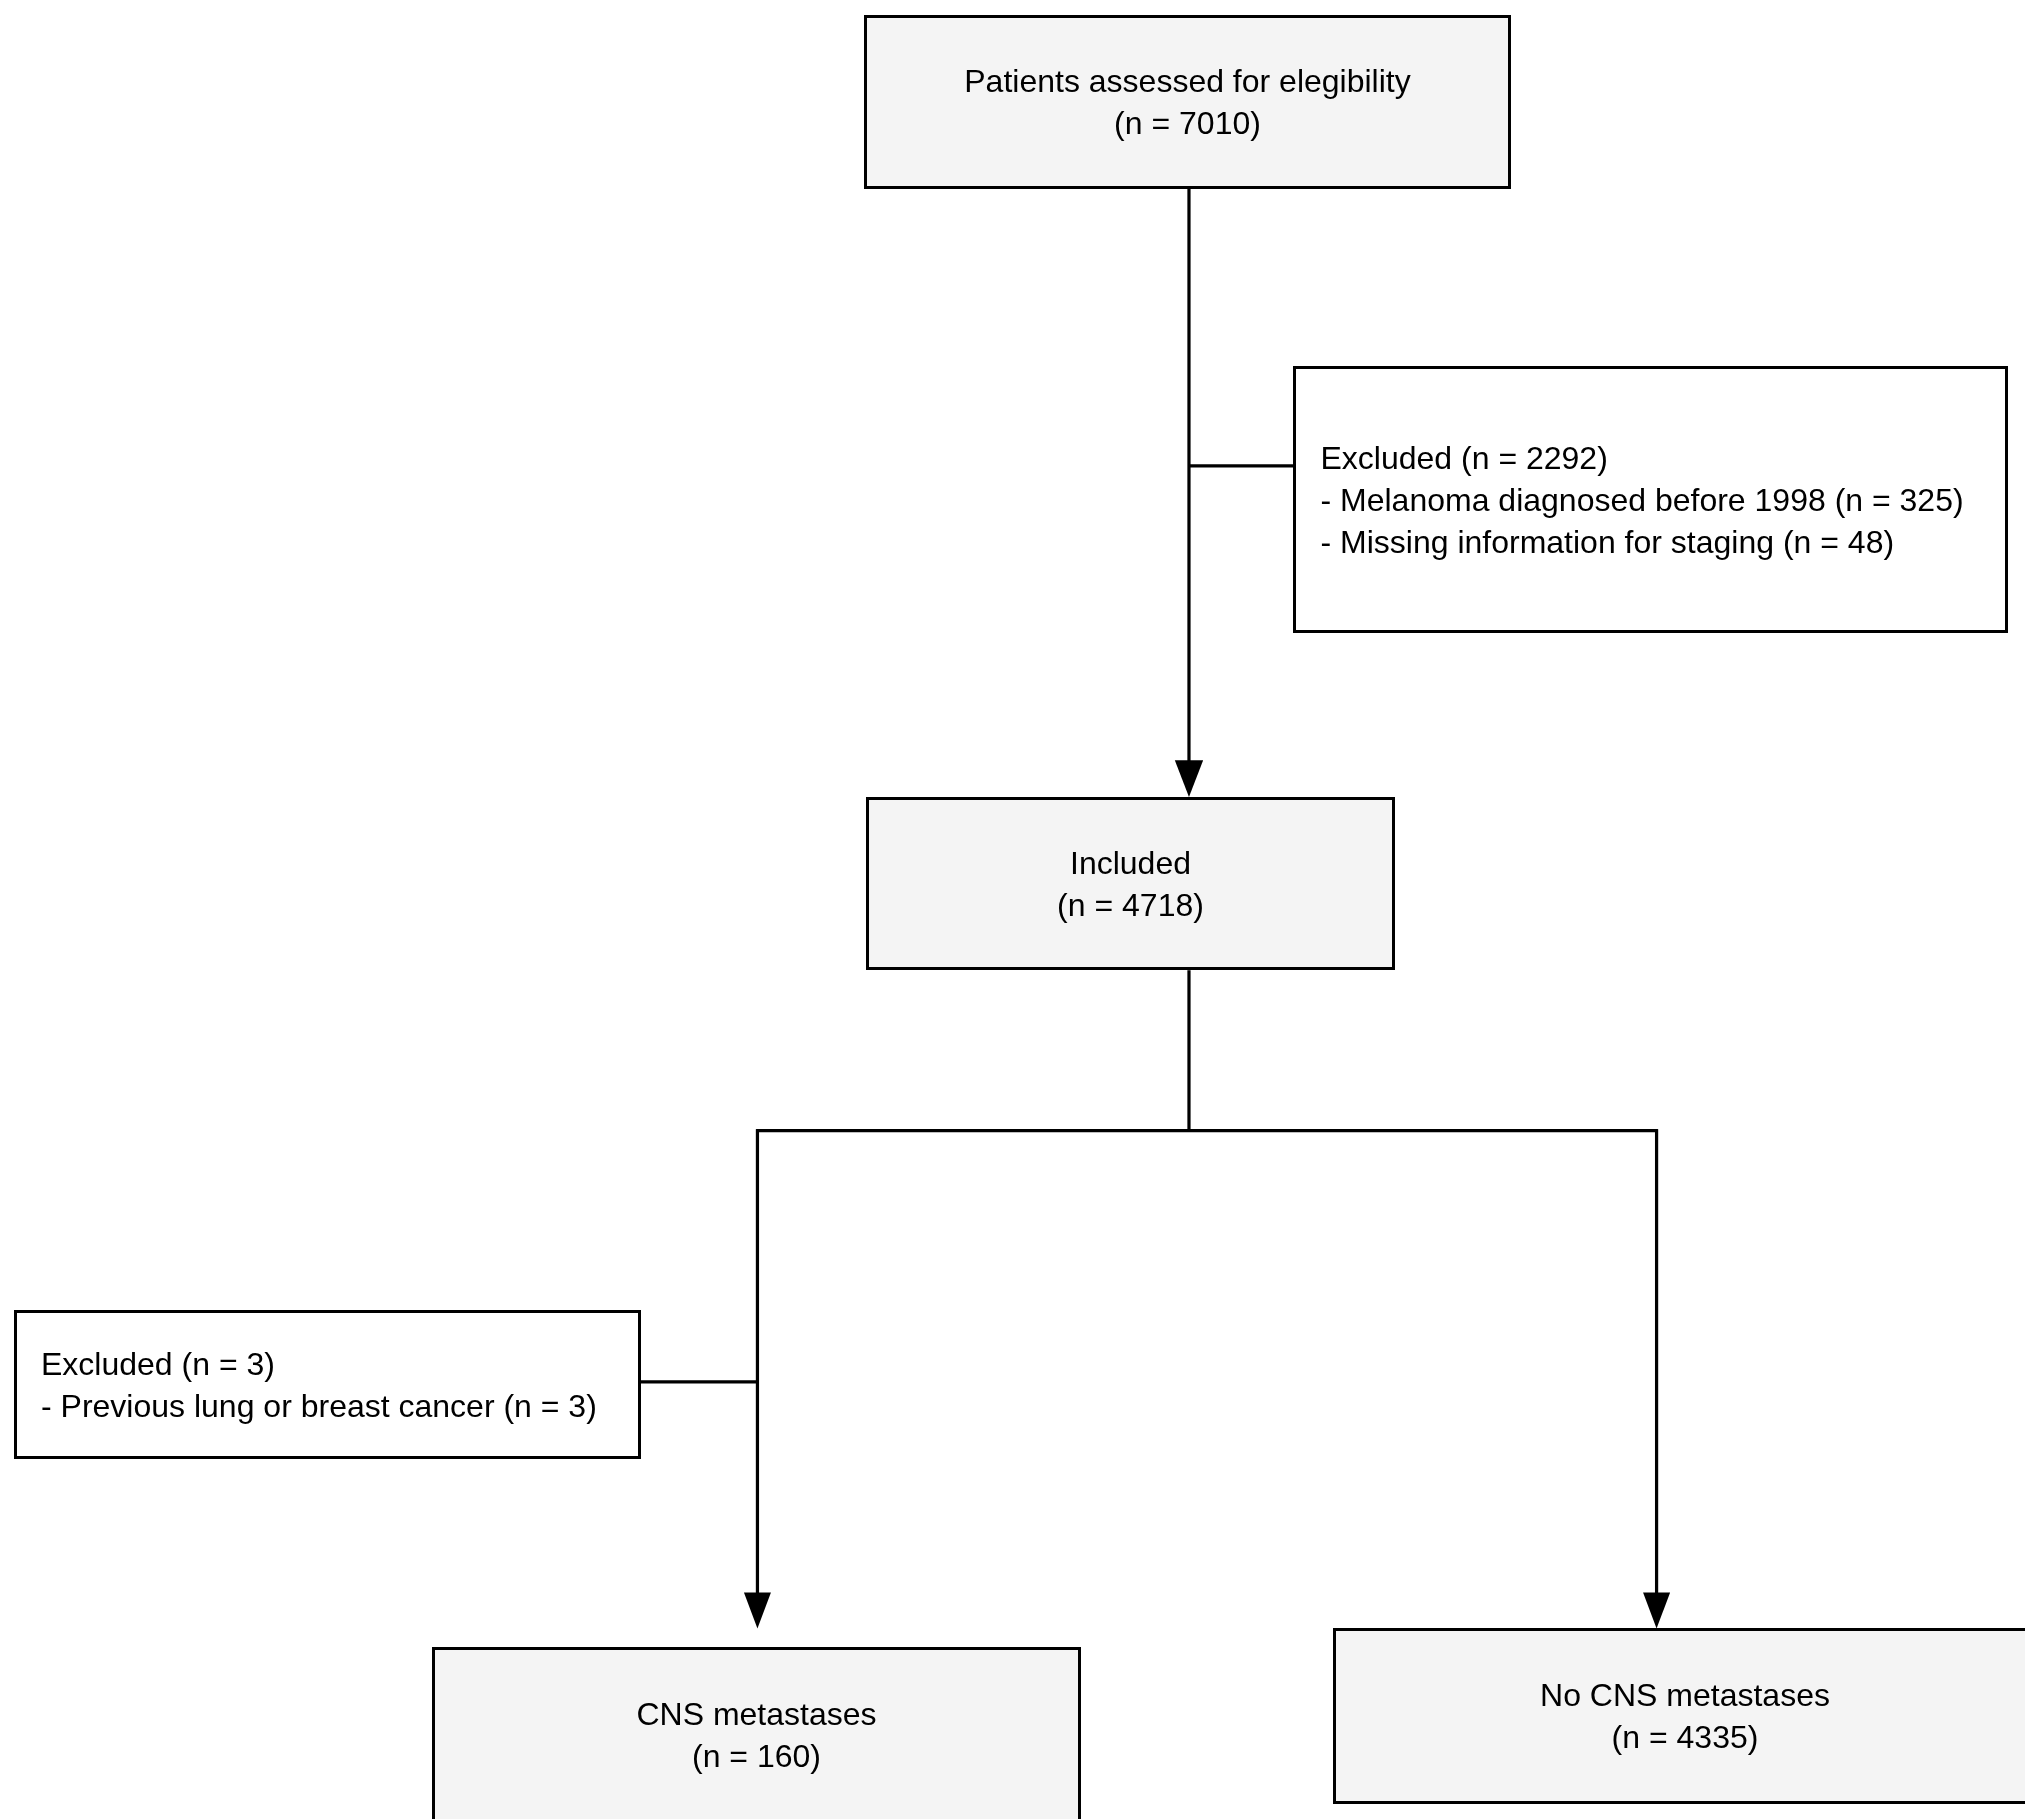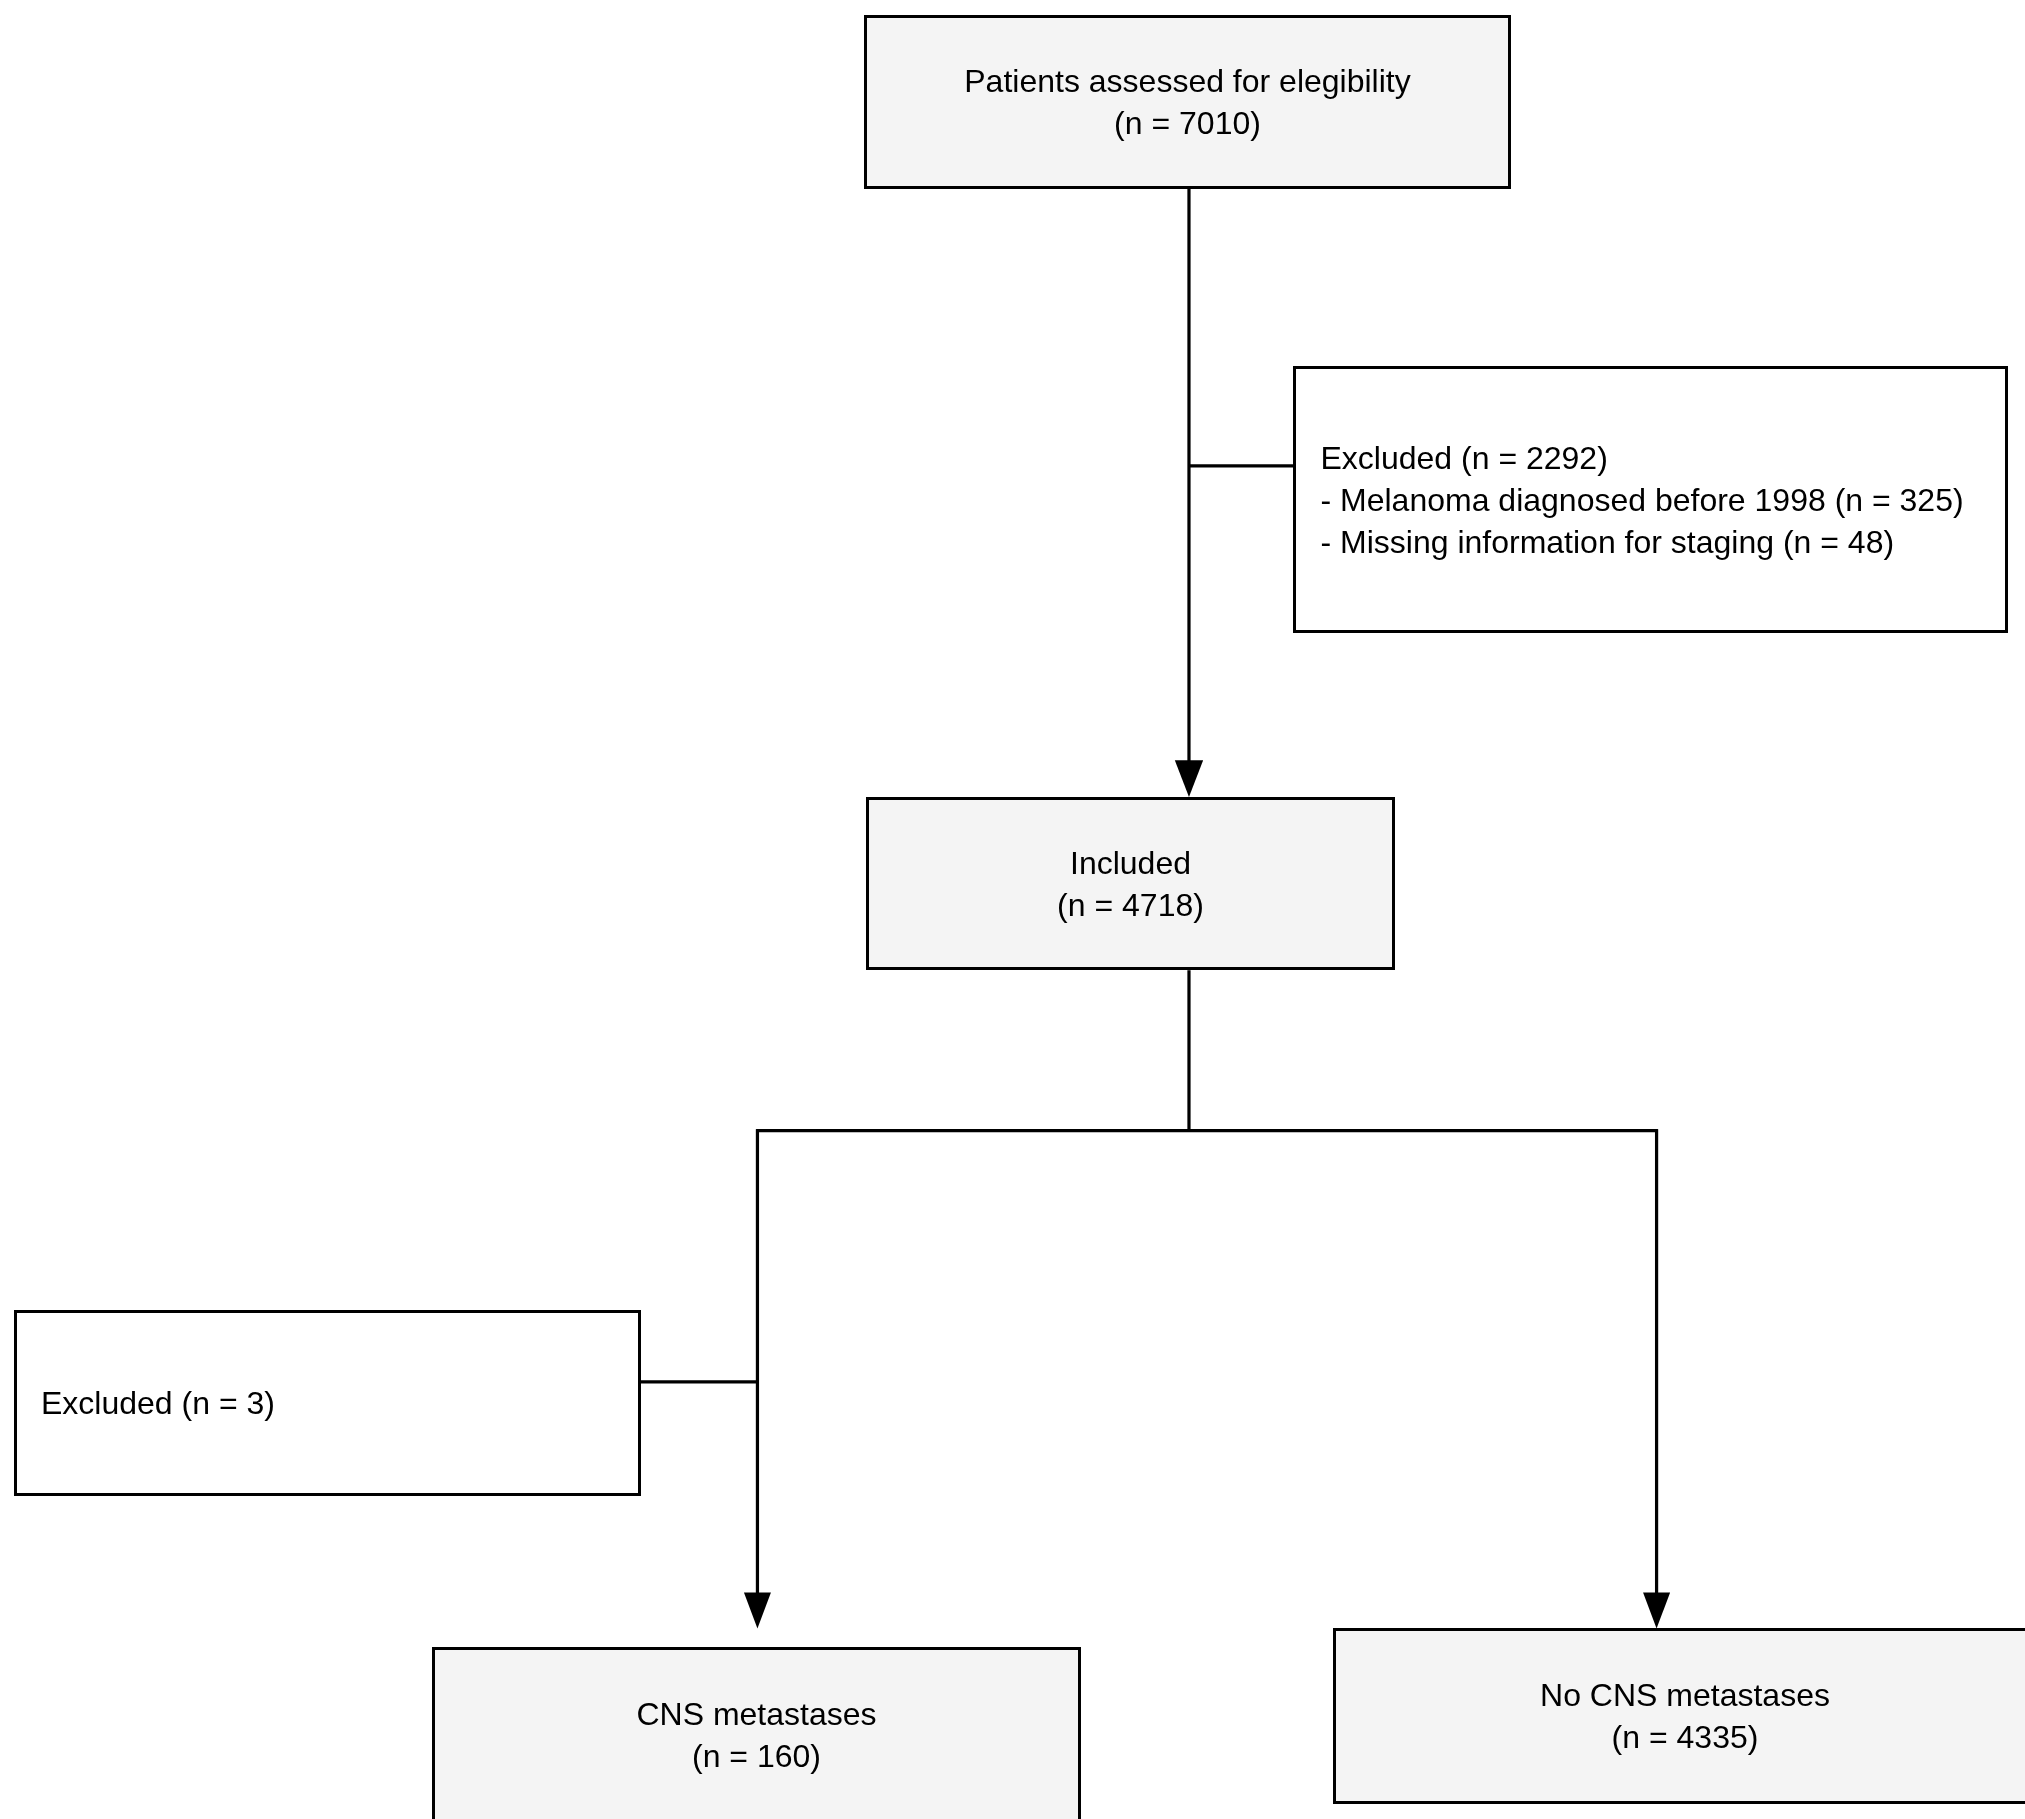--- a/index.html
+++ b/index.html
@@ -47,21 +47,21 @@
     padding-right: 6px;
   }
   .node .txt-line {
     white-space: nowrap;
   }
 
   
   #node-assessed           { left: 864px; top: 15px;   width: 647px; height: 174px; }
   #node-excluded-main      { left: 1293px; top: 366px;  width: 715px; height: 267px; }
   #node-included           { left: 866px; top: 797px; width: 529px; height: 173px; }
-  #node-excluded-secondary { left: 13.5px;   top: 1310px; width: 627px;  height: 186px; }
+  #node-excluded-secondary { left: 13.5px;   top: 1310px; width: 627px;  height: 149px; }
   #node-cns                { left: 432px;  top: 1647px; width: 649px; height: 176px; }
   #node-no-cns             { left: 1333px; top: 1628px; width: 704px; height: 176px; }
 </style>
 </head>
 <body>
 
 <div class="canvas">
 
   <svg class="connectors" viewBox="0 0 3144 2825" xmlns="http://www.w3.org/2000/svg">
 
@@ -95,20 +95,21 @@
     <div class="txt-line">- Missing information for staging (n = 48)</div>
   </div>
 
   <div class="node gray center" id="node-included">
     <div class="txt-line">Included</div>
     <div class="txt-line">(n = 4718)</div>
   </div>
 
   <div class="node white leftalign" id="node-excluded-secondary">
     <div class="txt-line">Excluded (n = 3)</div>
+    <div class="txt-line">- Previous lung or breast cancer (n = 3)</div>
   </div>
 
   <div class="node gray center" id="node-cns">
     <div class="txt-line">CNS metastases</div>
     <div class="txt-line">(n = 160)</div>
   </div>
 
   <div class="node gray center" id="node-no-cns">
     <div class="txt-line">No CNS metastases</div>
     <div class="txt-line">(n = 4335)</div>

